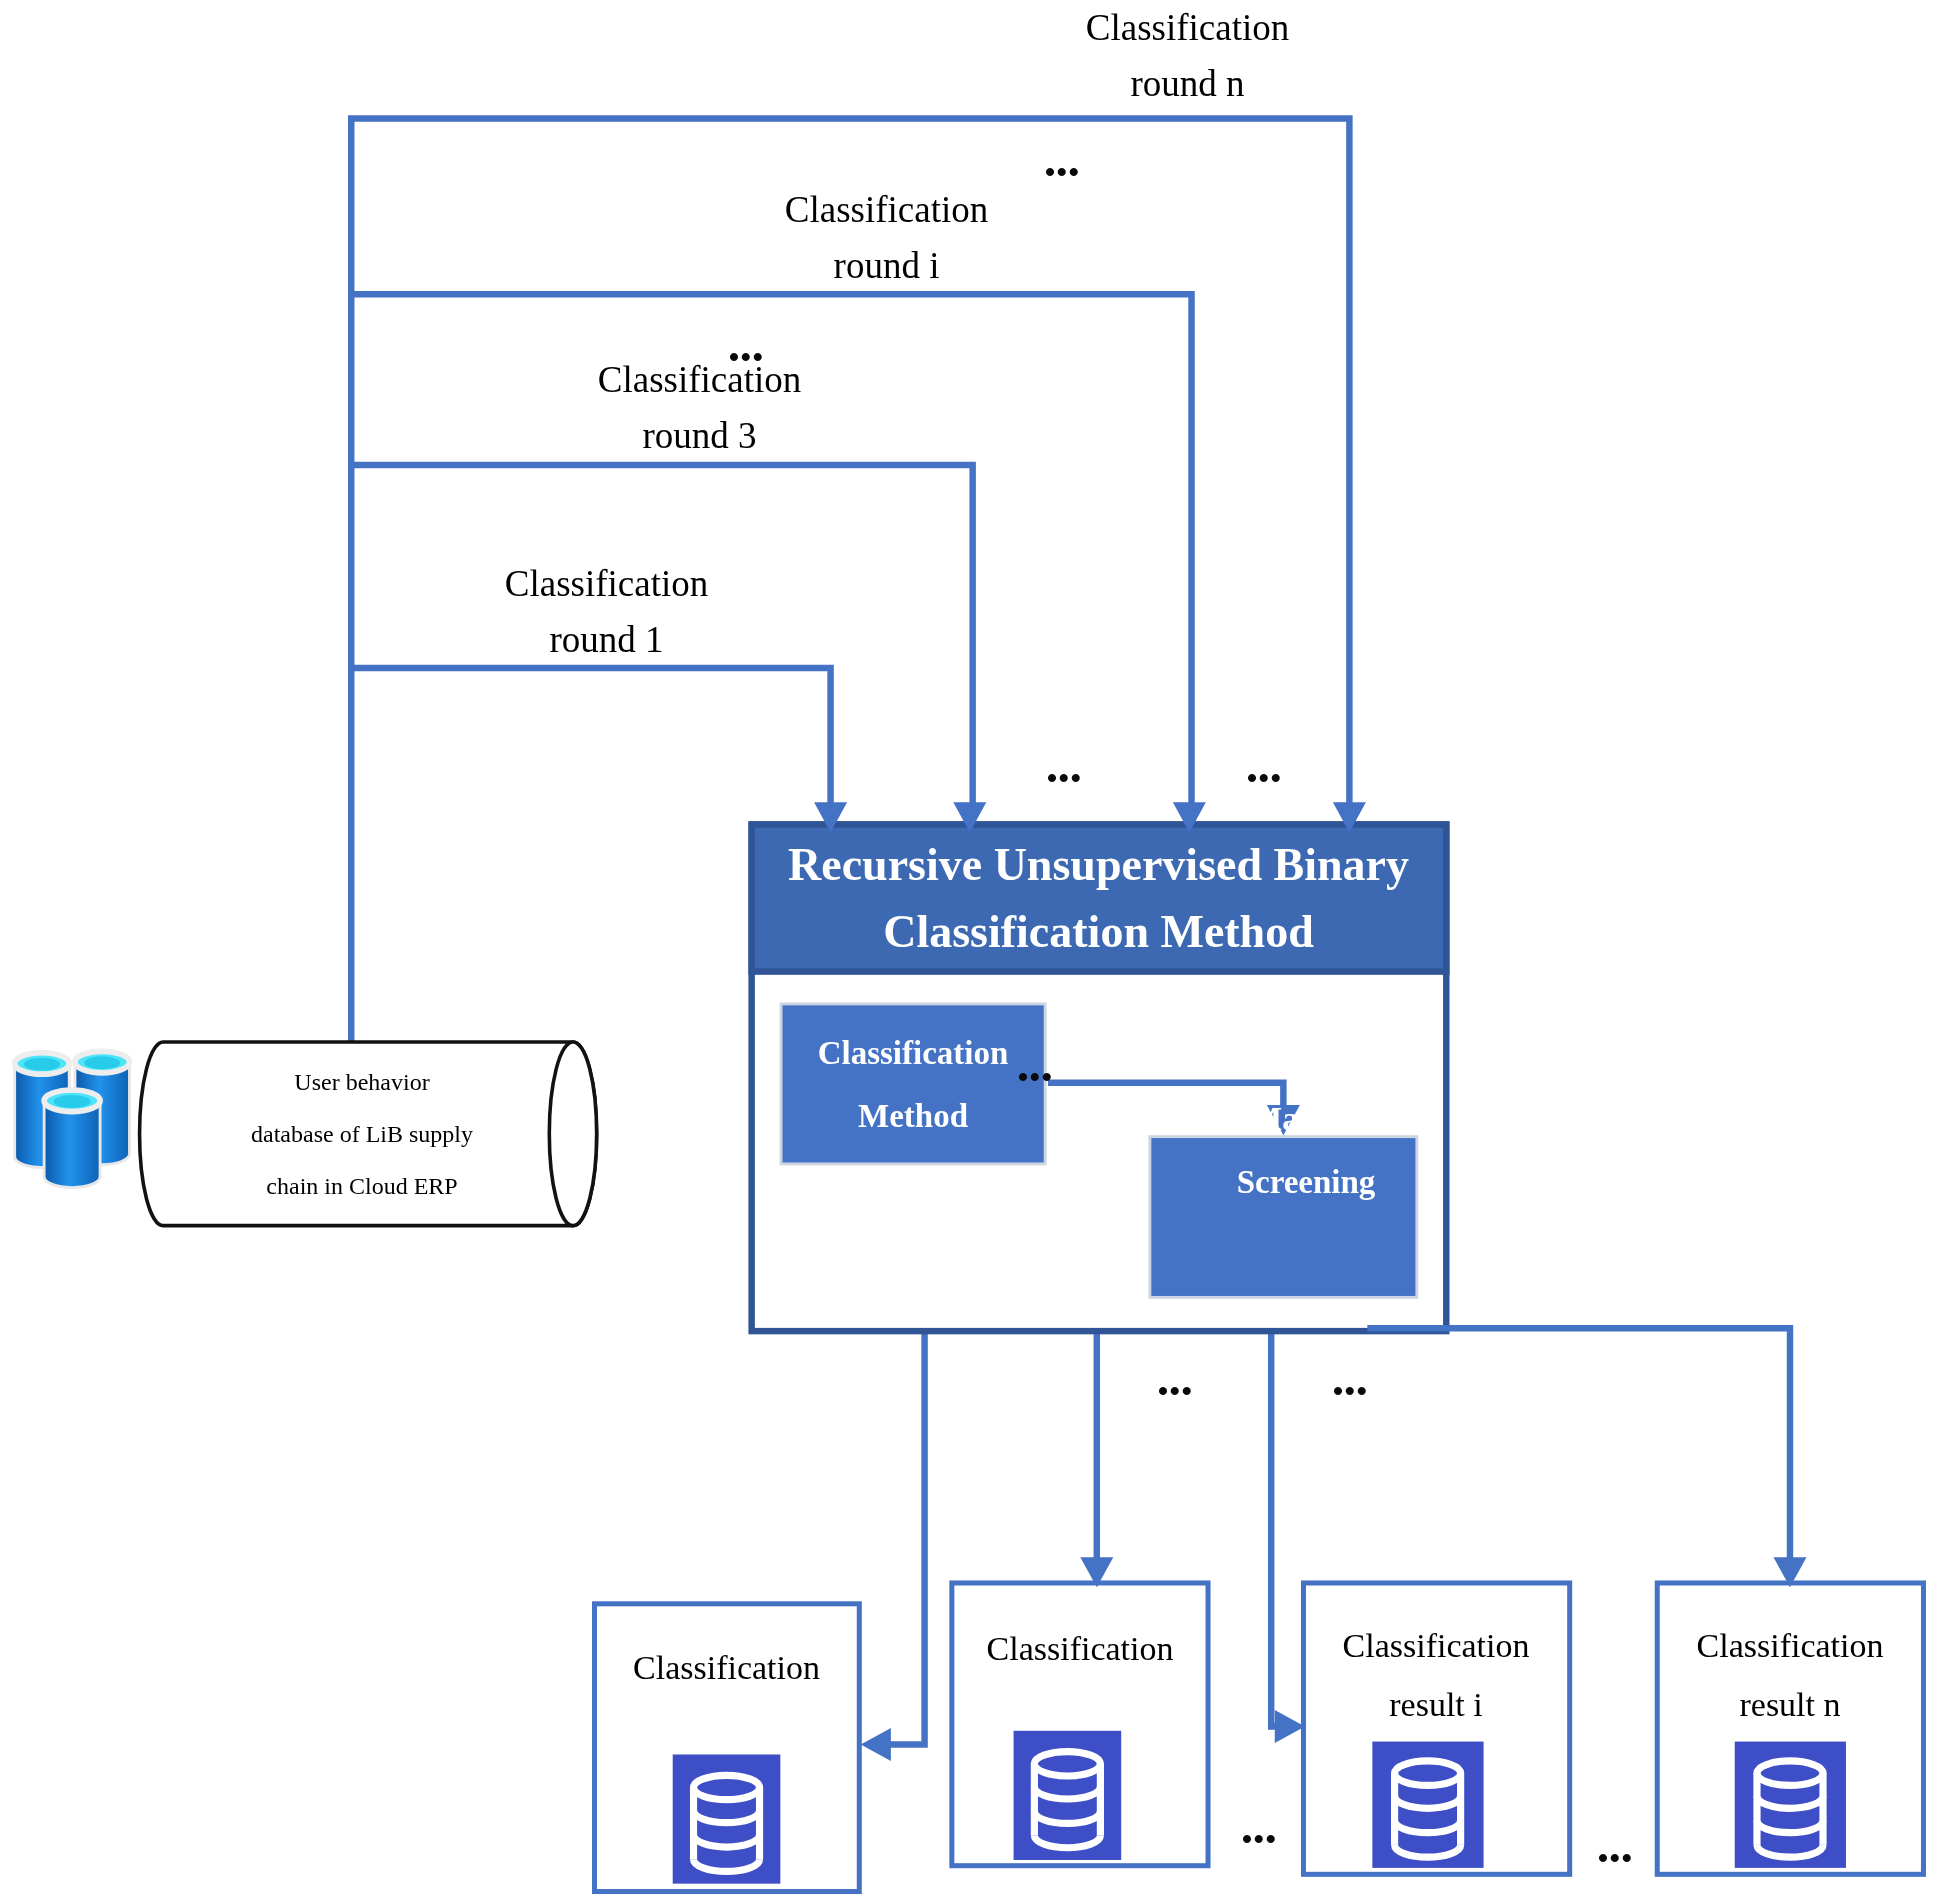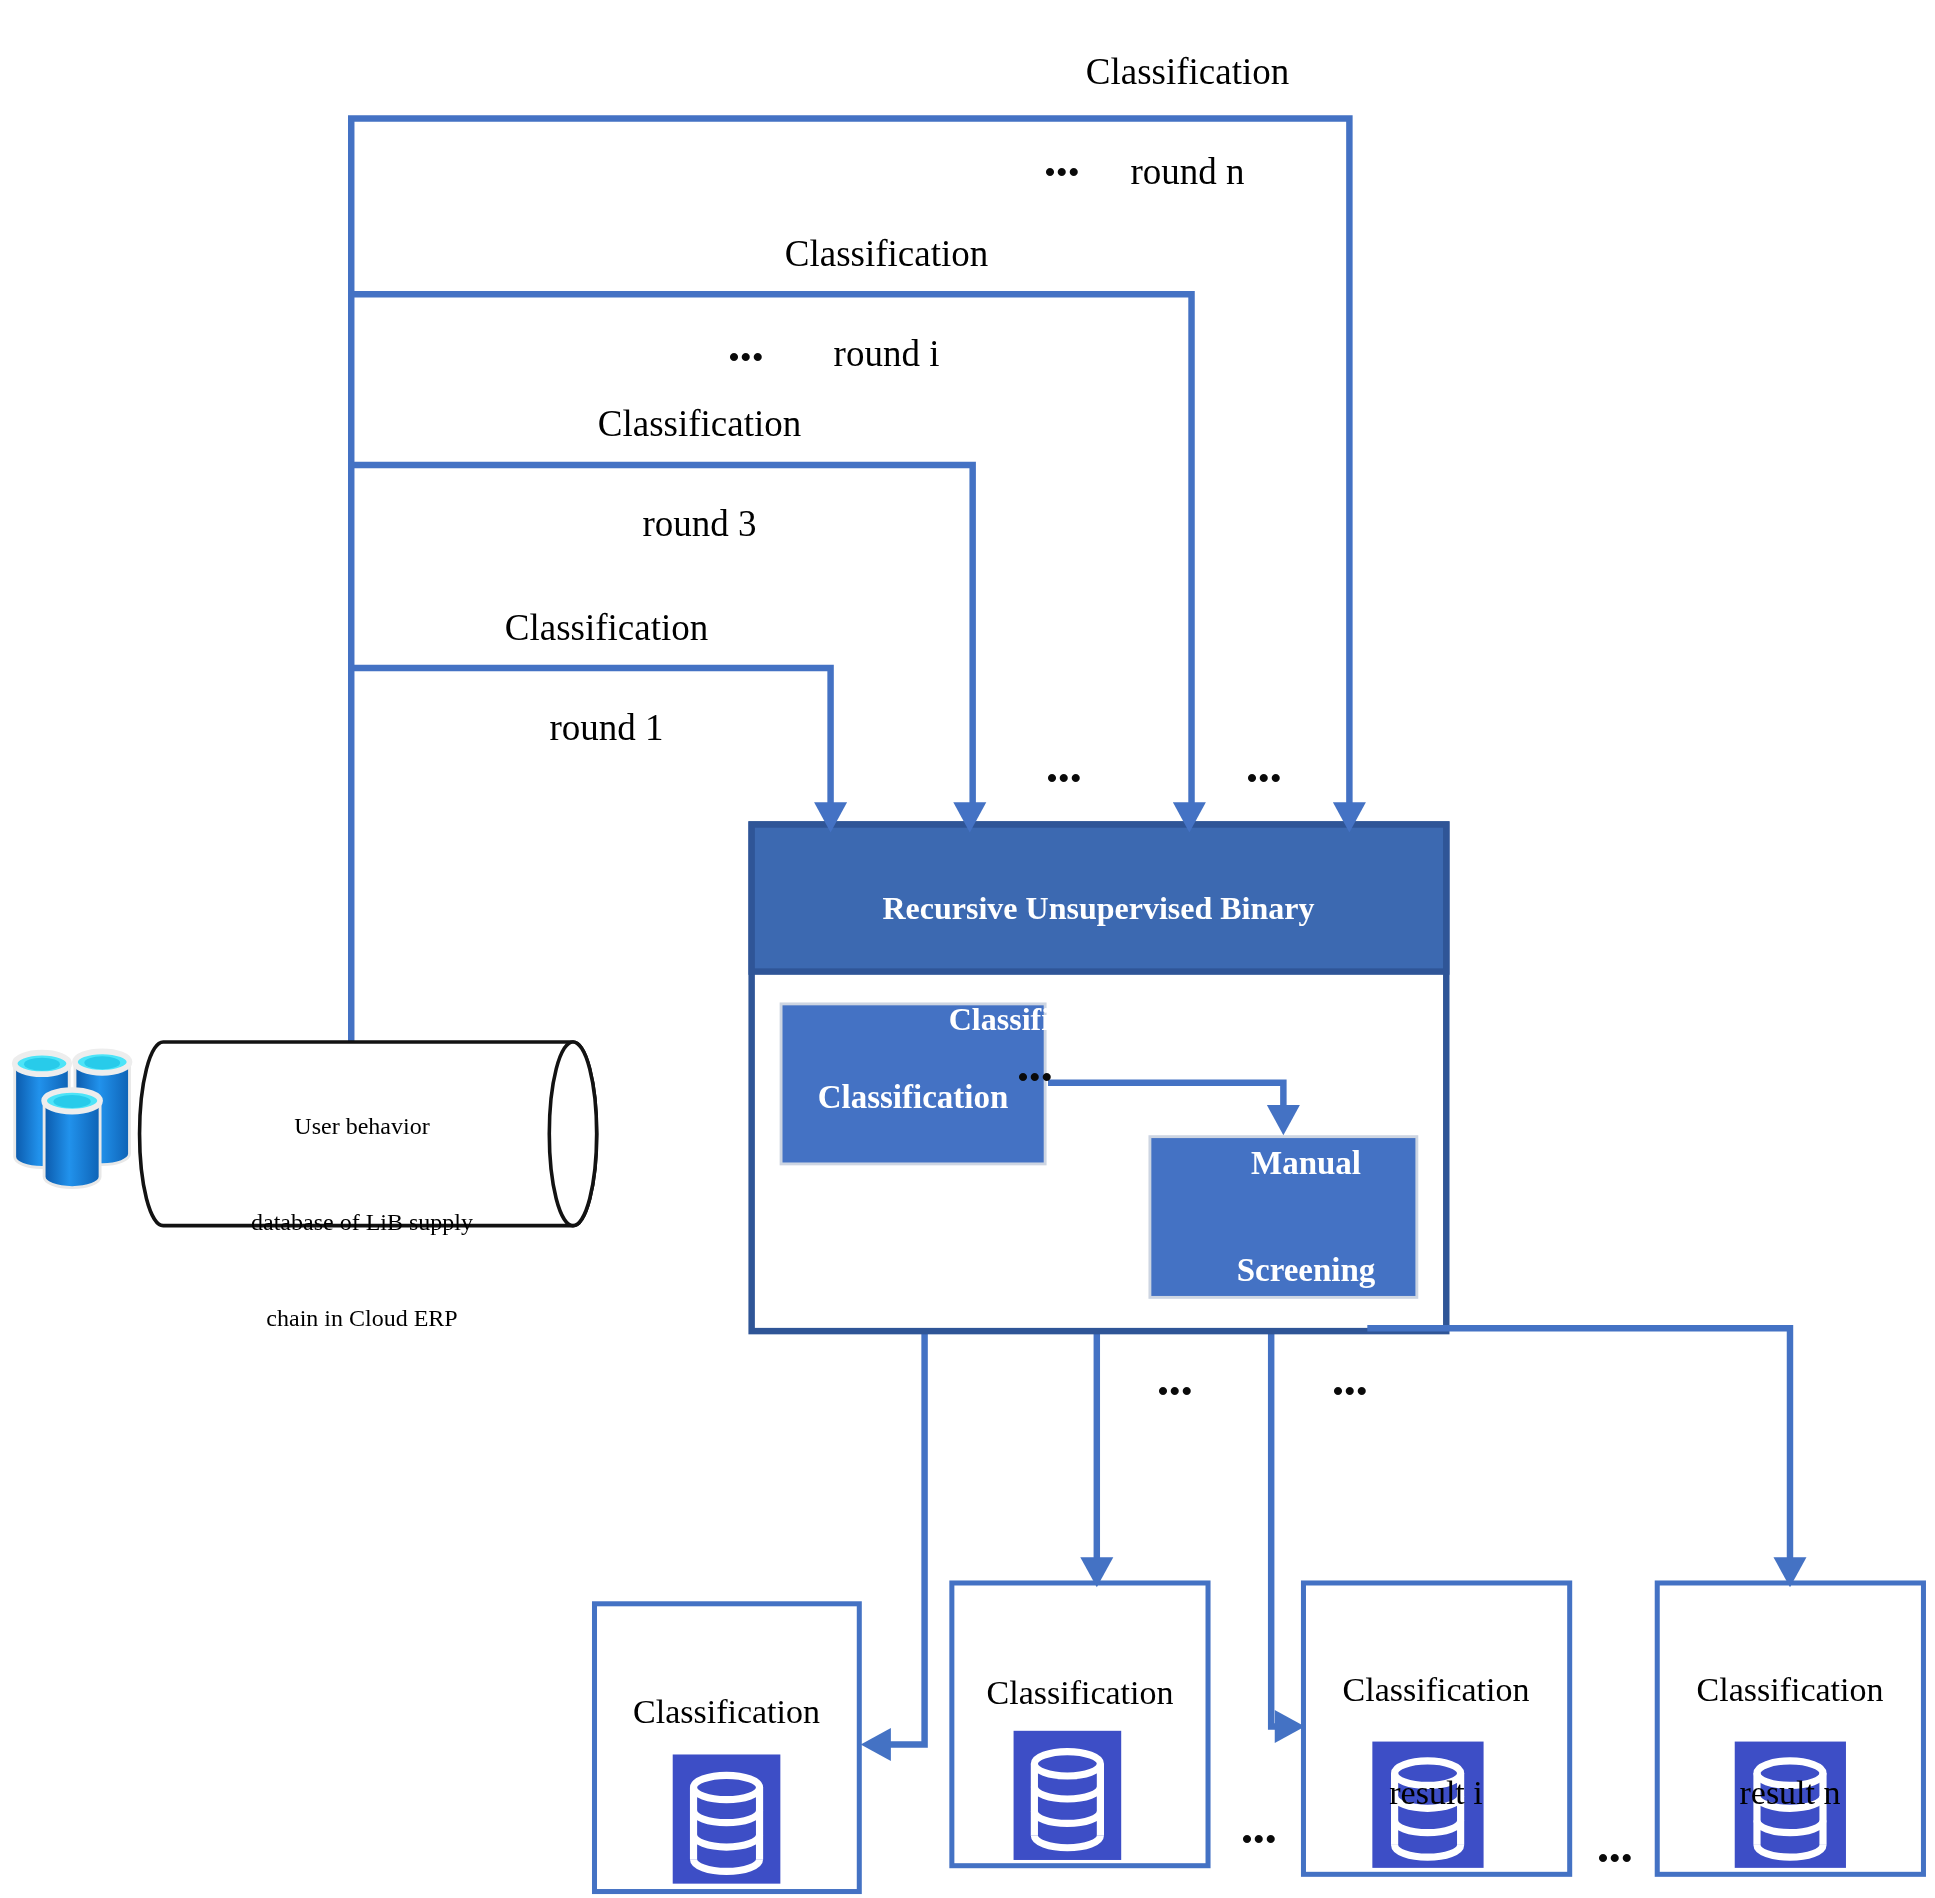--- a/index.html
+++ b/index.html
@@ -12,23 +12,23 @@
     overflow:hidden;
   }
   .layer{position:absolute;left:0;top:0;width:1936px;height:1898px;}
   .label{
     position:absolute;
     text-align:center;
     color:#000;
     font-size:37px;
     line-height:56px;
   }
-  .label div{white-space:nowrap;margin-top:44px;}
+  .label div{white-space:nowrap;}
   .white{color:#ffffff;font-weight:bold;}
-  .hdr{font-size:32px;line-height:67px;}
+  .hdr{font-size:46px;line-height:67px;}
   .inner-lbl{font-size:33px;line-height:63px;}
   .db-lbl{font-size:24px;line-height:52px;}
   .res-lbl{font-size:34px;line-height:59px;}
   .dots{
     position:absolute;
     width:69px;height:32px;
     display:flex;align-items:center;justify-content:center;
     color:#0a0a0a;
     font-size:30px;
     letter-spacing:1.4px;

